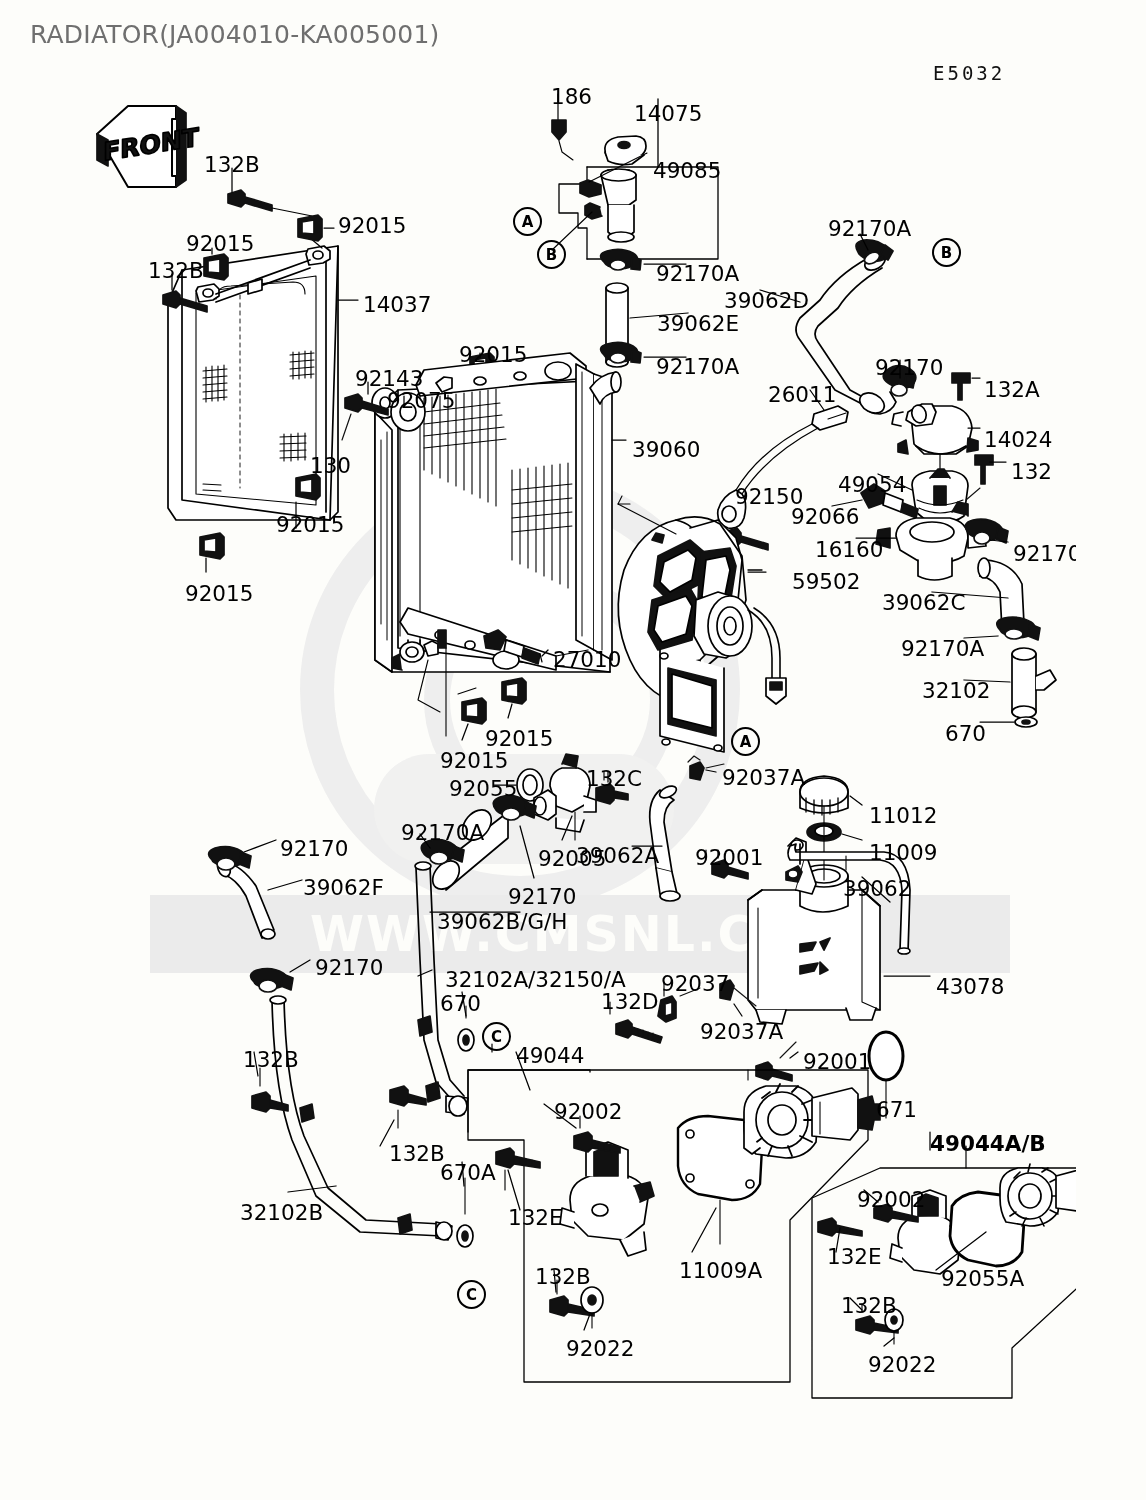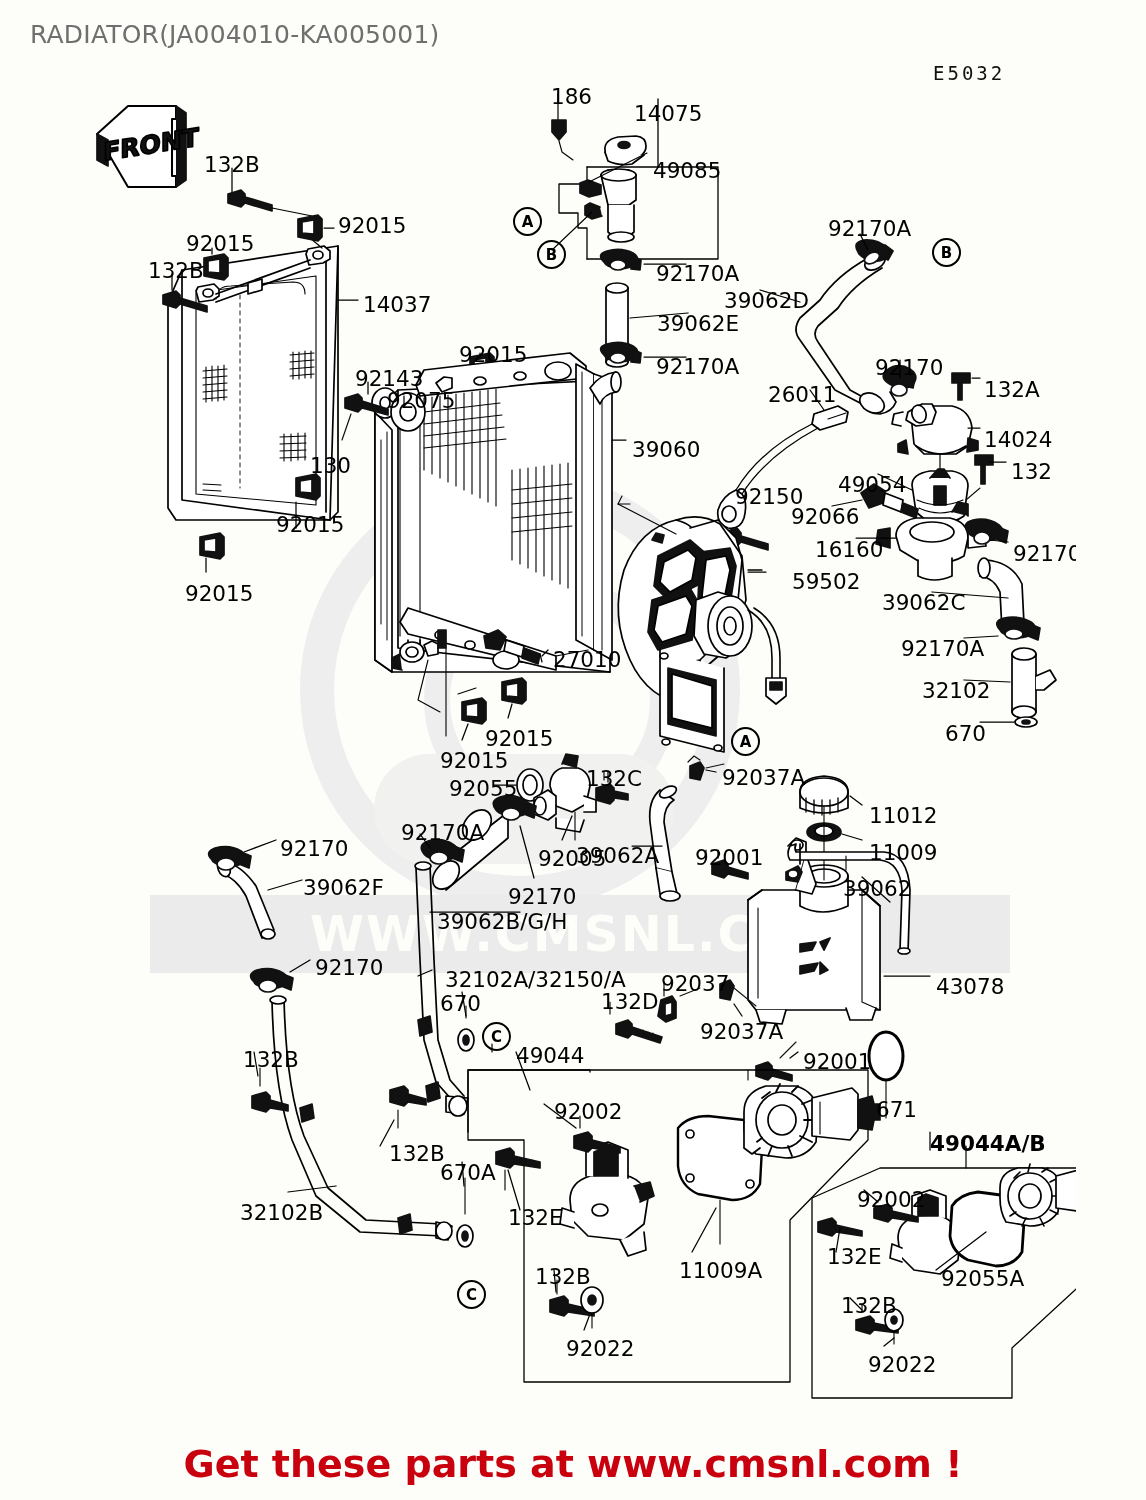--- a/index.html
+++ b/index.html
@@ -898,14 +898,13 @@
     </div>
   <div id="marks">
       <div class="cmark" style="left: 513px; top: 207px;">A</div>
       <div class="cmark" style="left: 537px; top: 240px;">B</div>
       <div class="cmark" style="left: 932px; top: 238px;">B</div>
       <div class="cmark" style="left: 731px; top: 727px;">A</div>
       <div class="cmark" style="left: 482px; top: 1022px;">C</div>
       <div class="cmark" style="left: 457px; top: 1280px;">C</div>
     </div>
 
-  <div id="footer">Get these parts at www.cmsnl.com !</div>
 </div>
 
 </body></html>

